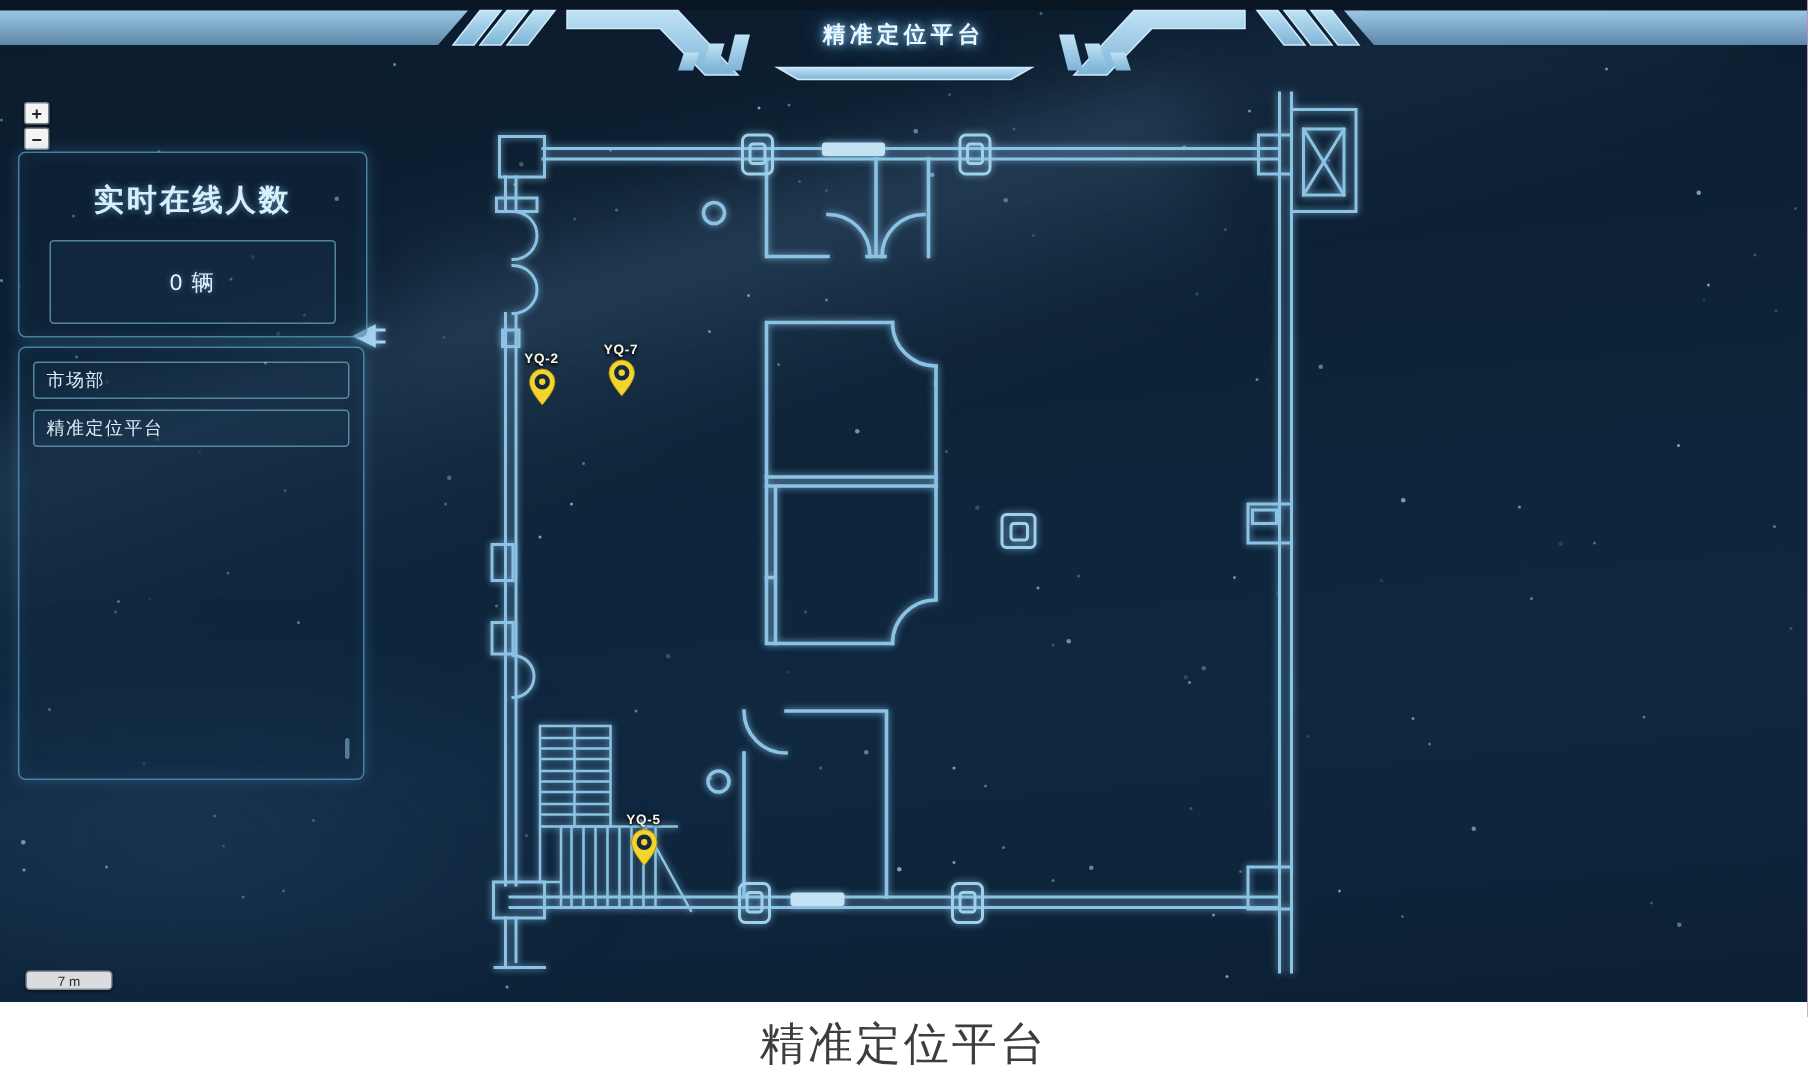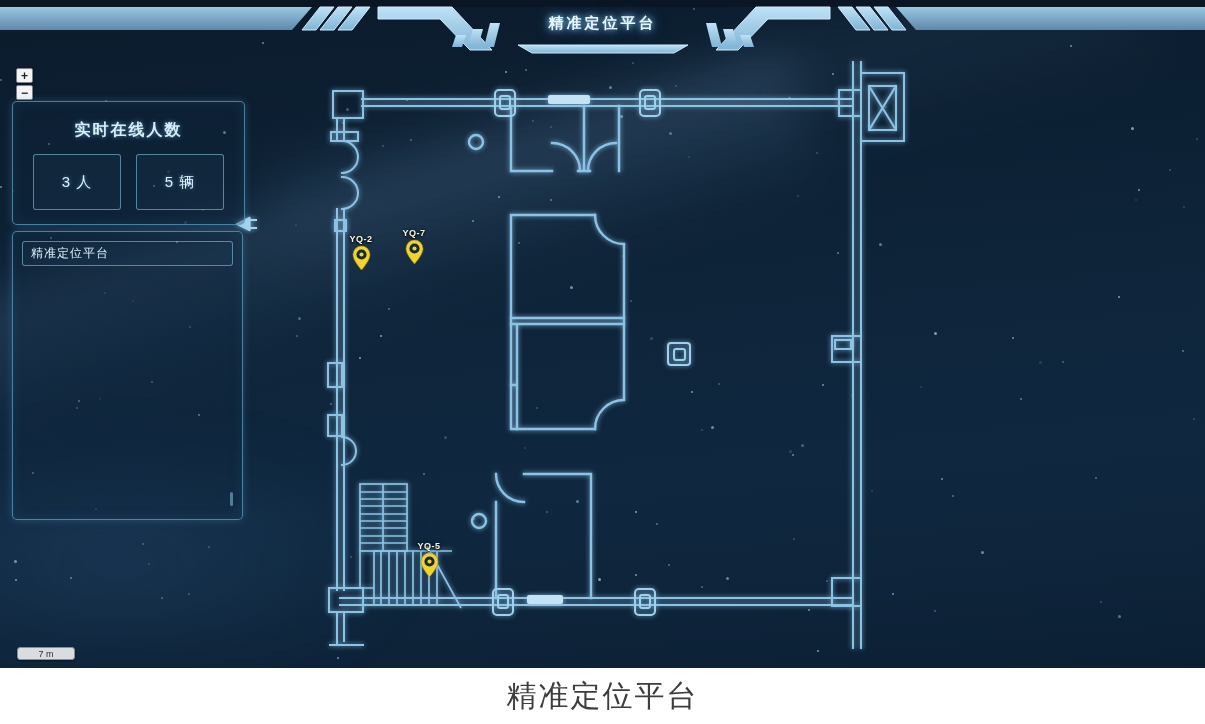--- a/index.html
+++ b/index.html
@@ -24,21 +24,21 @@
   
   .zoomctl{position:absolute;left:16px;top:68px;width:17px;}
   .zoombtn{width:17px;height:15px;background:#f4f4f4;border:1px solid #7a8288;border-radius:2px;
      box-sizing:border-box;color:#222;font-size:12px;line-height:12px;font-weight:bold;
      display:flex;align-items:center;justify-content:center;margin-bottom:2px;cursor:pointer;
      box-shadow:0 1px 2px rgba(0,0,0,.5);}
   
   .panel{position:absolute;border:1px solid rgba(95,160,195,.75);border-radius:5px;
      background:rgba(16,40,62,.30);box-shadow:0 0 9px rgba(90,170,215,.28),inset 0 0 14px rgba(70,140,185,.12);}
   .panel-stats{left:12px;top:101px;width:231px;height:122px;}
-  .panel-stats .ptitle{margin-top:18px;text-align:center;color:#d8eef8;font-size:16px;
+  .panel-stats .ptitle{margin-top:18px;text-align:center;color:#d8eef8;font-size:20px;
      font-weight:bold;letter-spacing:2px;text-shadow:0 0 5px rgba(120,200,250,.6);}
   .stat-row{display:flex;gap:15px;margin:13px 20px 0 20px;}
   .stat-box{flex:1;height:54px;border:1px solid rgba(130,195,225,.6);border-radius:3px;
      background:rgba(40,80,115,.12);display:flex;align-items:center;justify-content:center;
      color:#e2f3fb;font-size:15px;letter-spacing:1px;text-shadow:0 0 4px rgba(120,200,250,.55);}
   .panel-dept{left:12px;top:231px;width:231px;height:289px;padding-top:9px;box-sizing:border-box;}
   .dept-item{margin:0 9px 7px 9px;height:23px;border:1px solid rgba(130,195,225,.6);border-radius:3px;
      background:rgba(40,80,115,.12);display:flex;align-items:center;padding-left:8px;
      color:#d8eef8;font-size:12px;letter-spacing:1px;cursor:pointer;}
   .dept-scroll{position:absolute;right:9px;bottom:13px;width:3px;height:14px;border-radius:2px;
@@ -341,26 +341,26 @@
       <span class="pin-label">YQ-5</span>
       <svg width="22" height="25" viewBox="-11 -18 22 25">
         <path class="pin-body" d="M0,7 C-5.5,.5 -8.5,-4.5 -8.5,-8.5 A8.5,8.5 0 1 1 8.5,-8.5 C8.5,-4.5 5.5,.5 0,7 Z"></path>
         <circle class="pin-hole" cx="0" cy="-8.5" r="3.6"></circle>
       </svg>
     </div>
 
     <div class="panel panel-stats">
       <div class="ptitle">实时在线人数</div>
       <div class="stat-row">
-        <div class="stat-box">3 人</div>
-        <div class="stat-box">5 辆</div>
+        <div class="stat-box">0 辆</div>
       </div>
     </div>
 
     <div class="panel panel-dept">
+      <div class="dept-item">市场部</div>
       <div class="dept-item">精准定位平台</div>
       <div class="dept-scroll"></div>
     </div>
 
     <div class="scalebar">7 m</div>
   </div>
 
   <div class="caption">
     <span class="caption-text">精准定位平台</span>
   </div>

